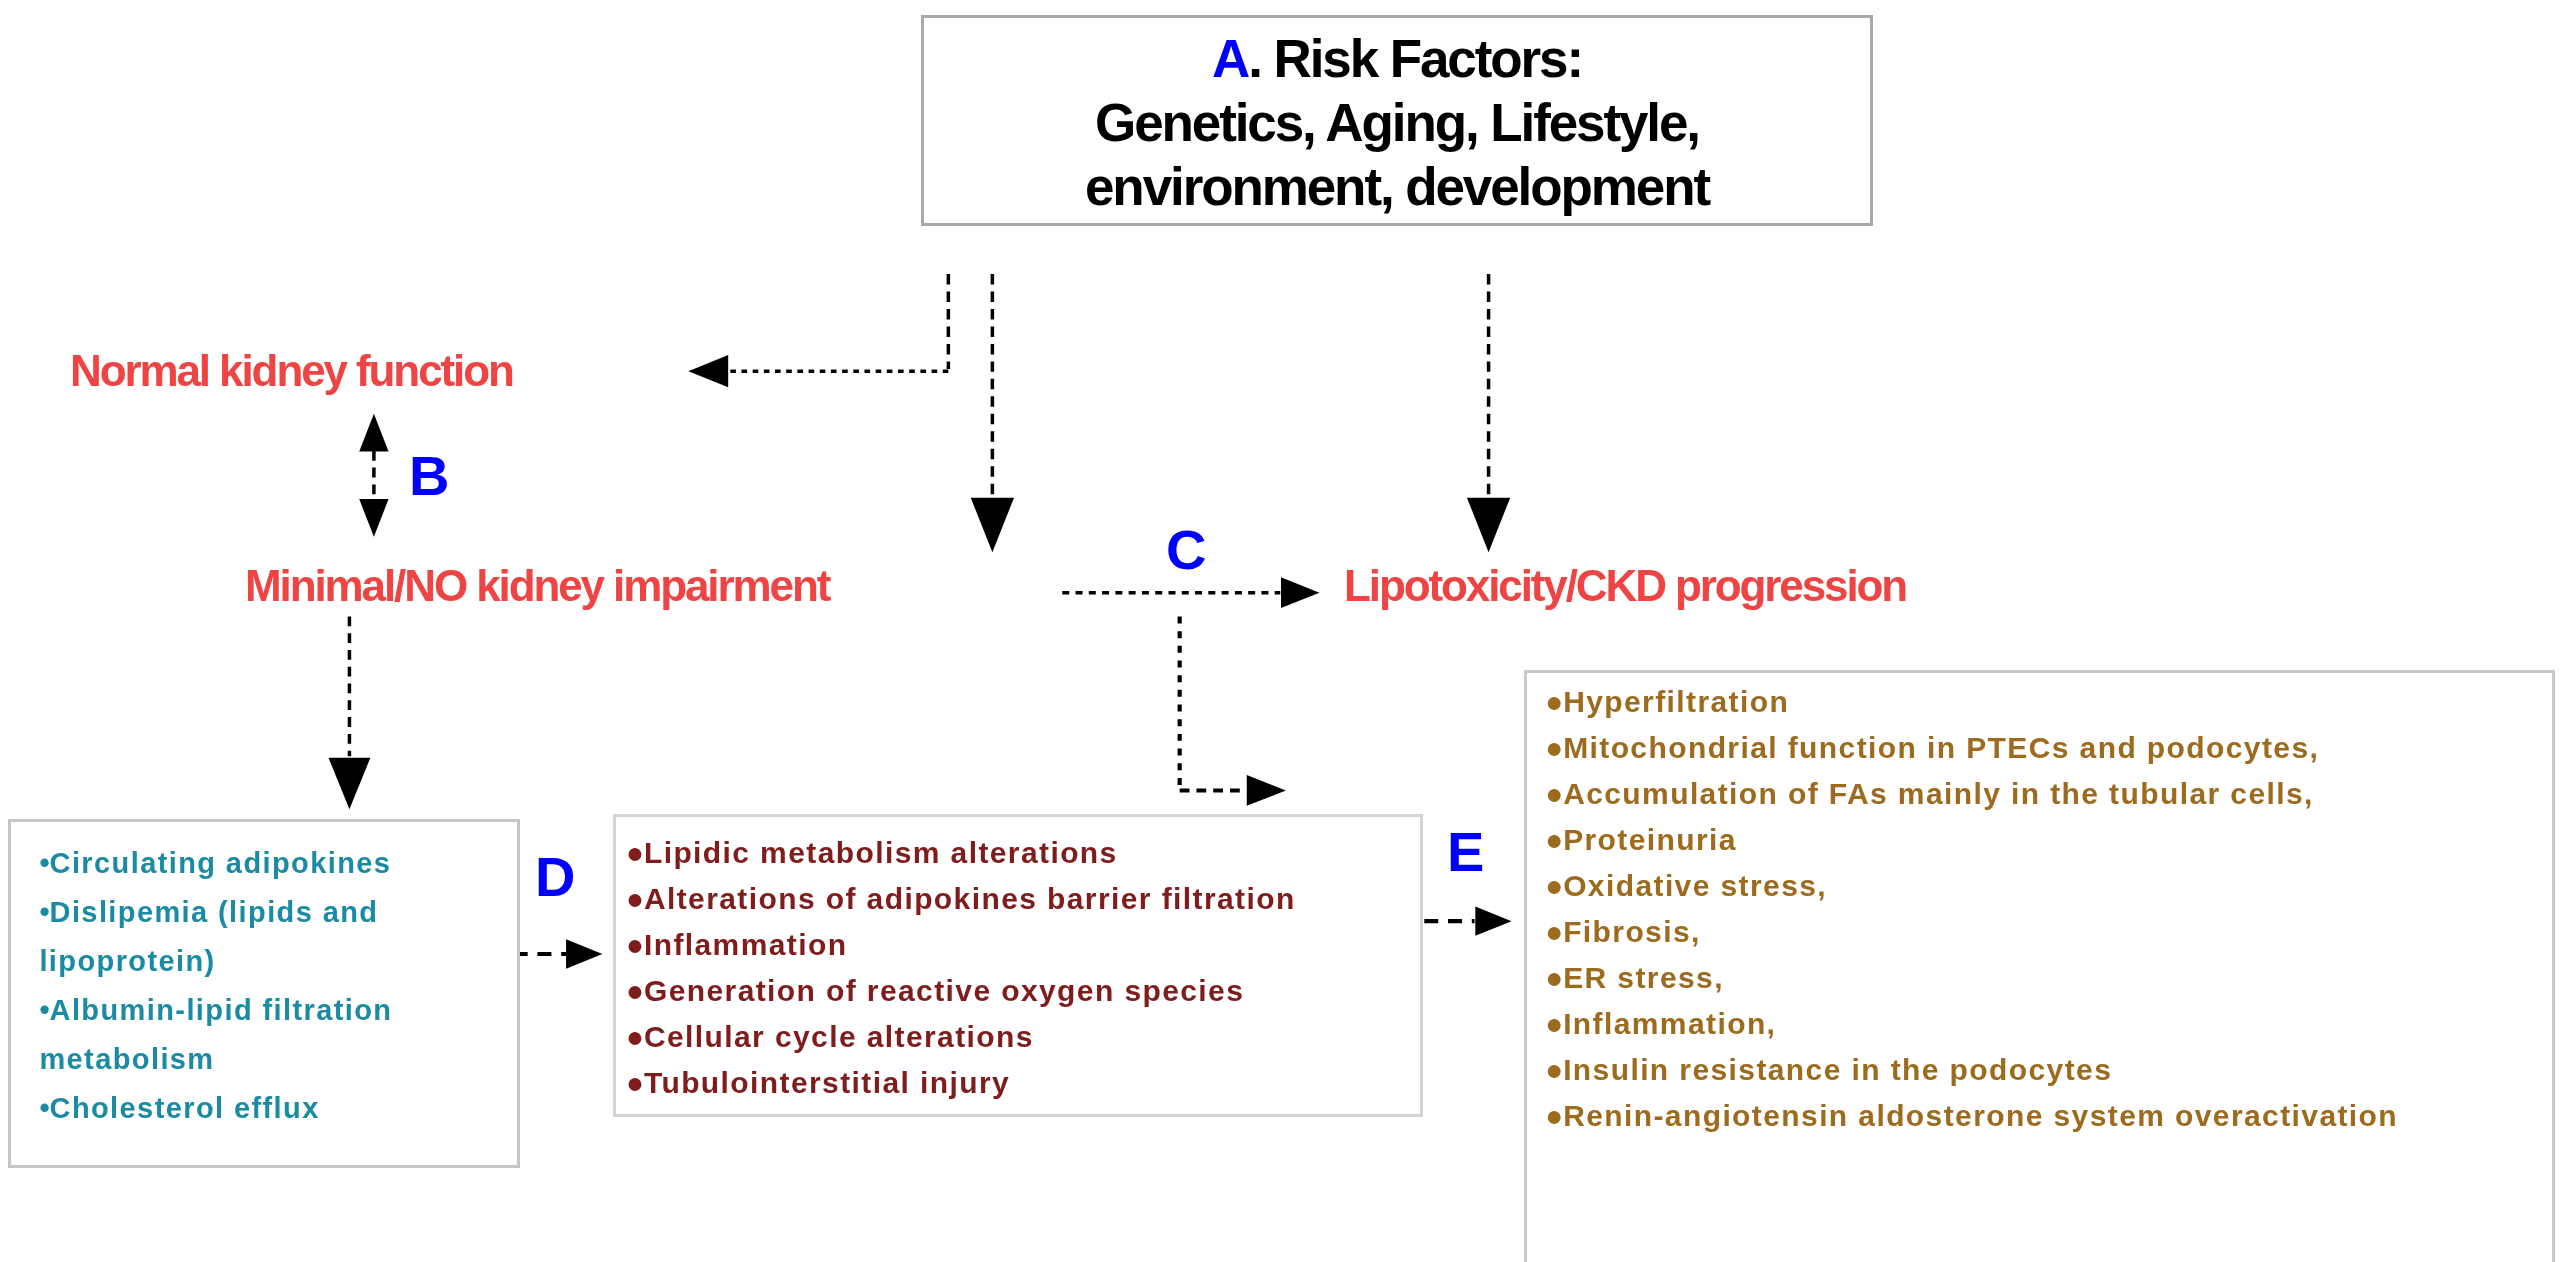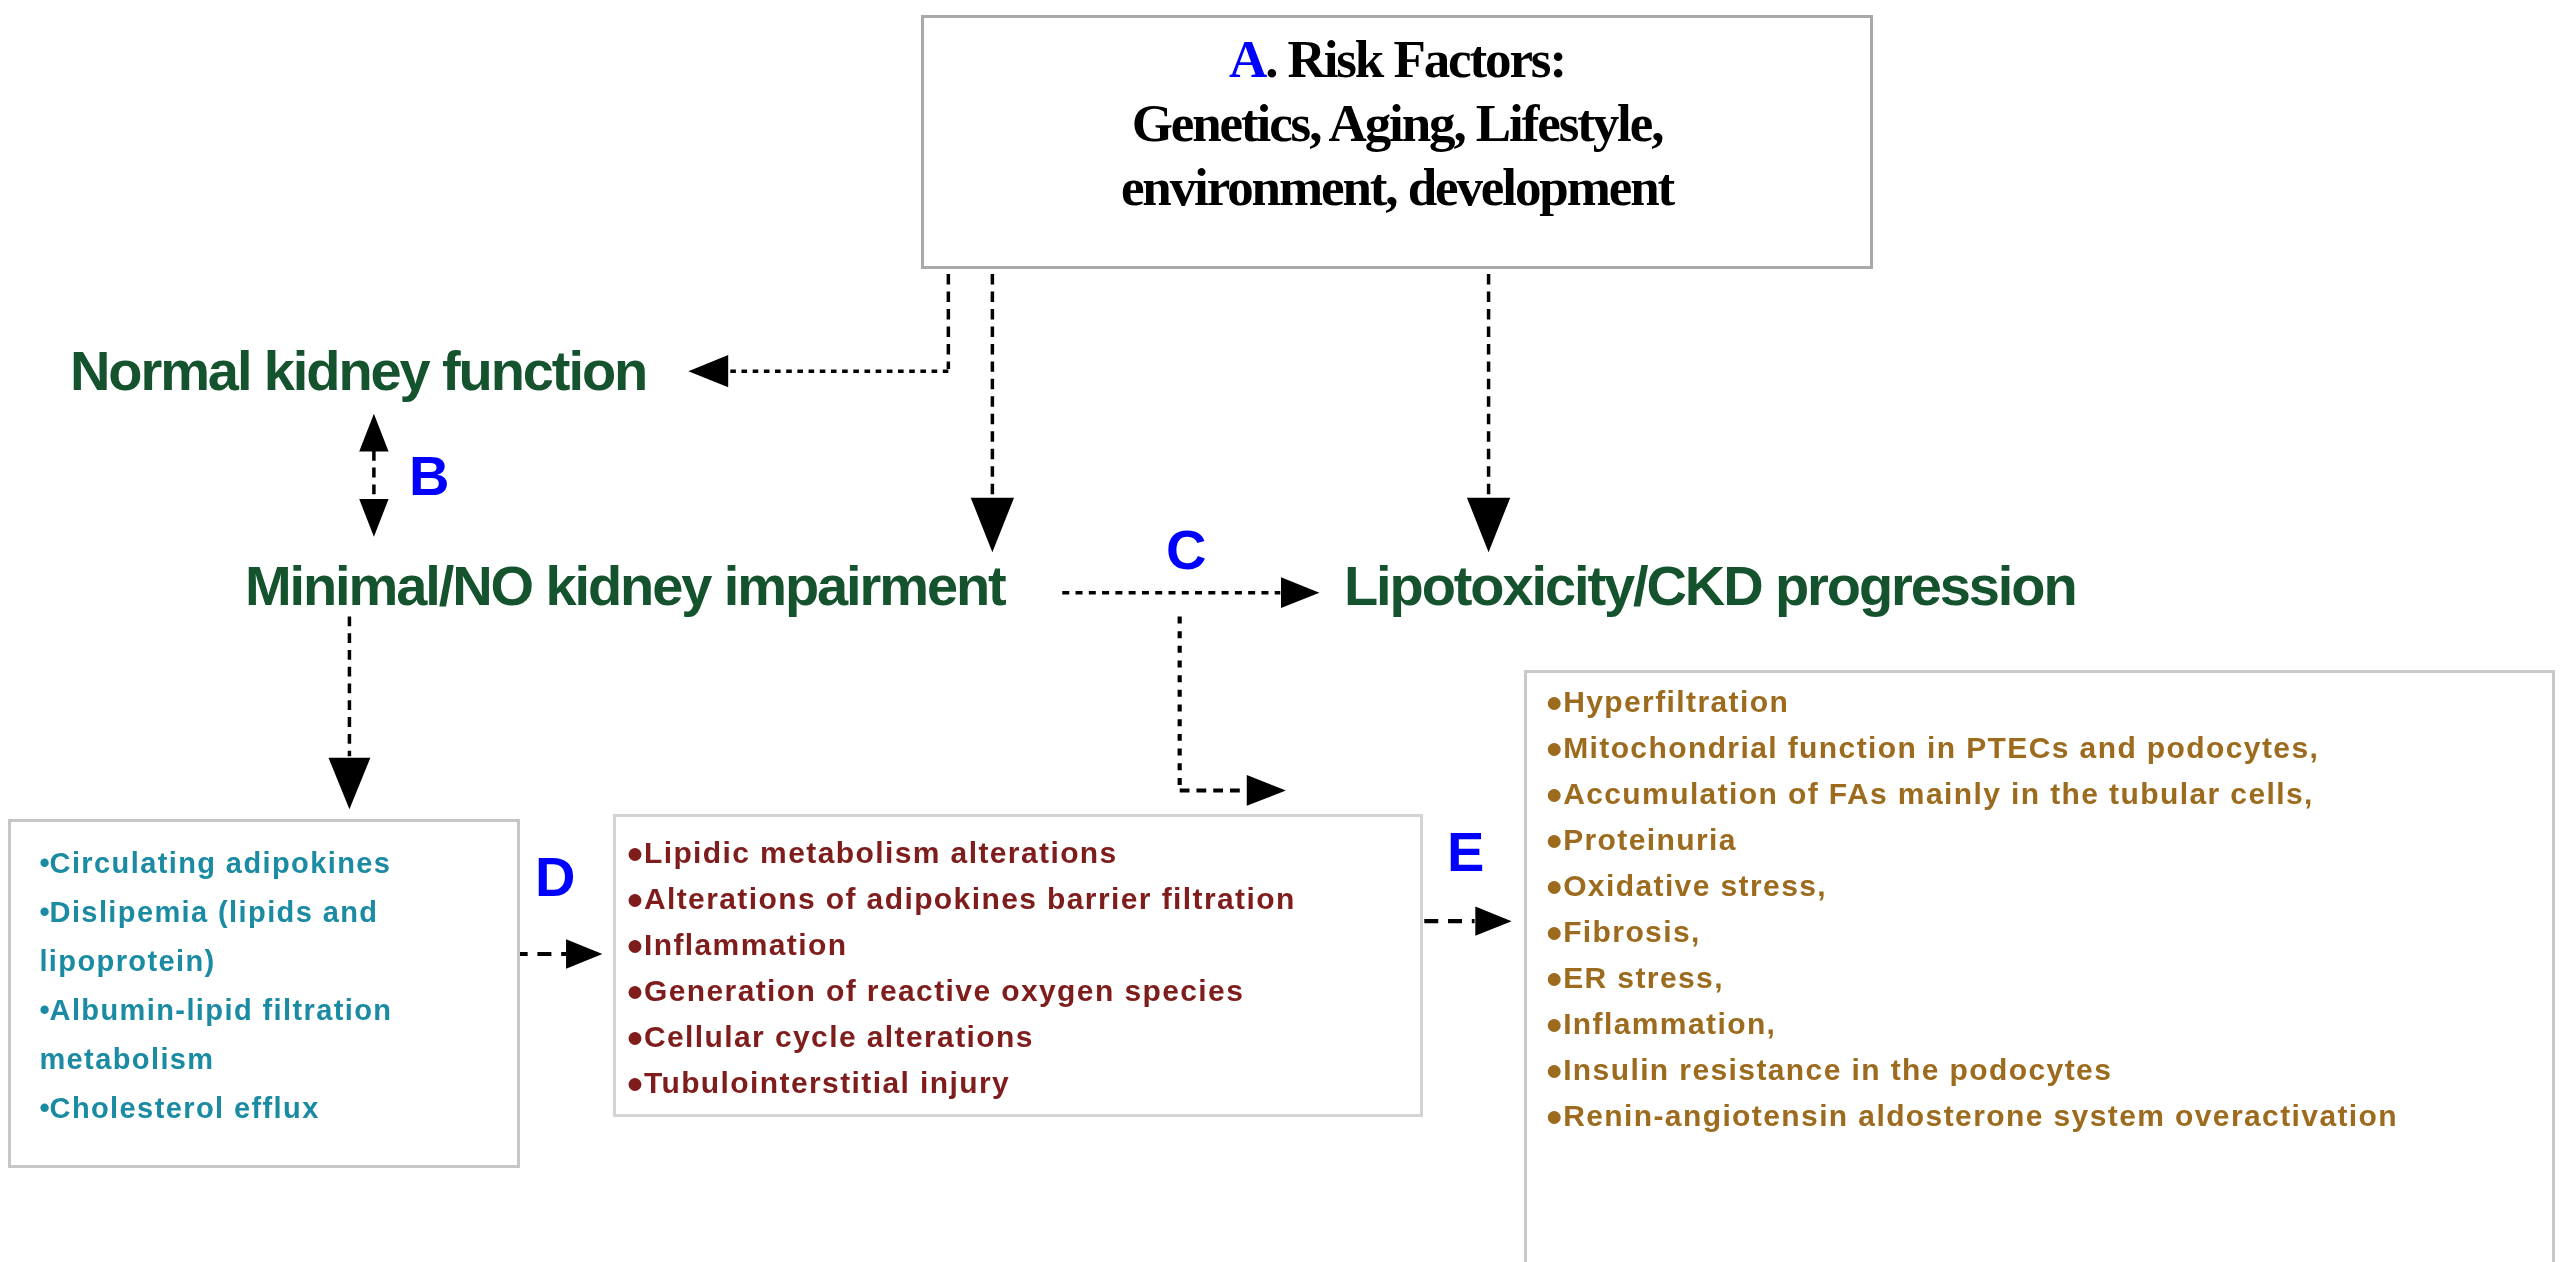--- a/index.html
+++ b/index.html
@@ -7,30 +7,30 @@
     position:relative; width:2576px; height:1263px; background:#ffffff;
     font-family:"Liberation Sans", sans-serif; font-weight:bold; overflow:hidden;
   }
   .page * { box-sizing:border-box; }
 
   svg.connectors { position:absolute; left:0; top:0; width:2576px; height:1263px; }
 
   .box { position:absolute; background:#ffffff; }
 
   .title-box {
-    left:921px; top:15.4px; width:952px; height:254px;
+    left:921px; top:15.4px; width:952px; height:211px;
     border:3.5px solid #a9a9a9; text-align:center;
     font-size:53px; line-height:64px; letter-spacing:-2.1px; color:#000000;
-    padding-top:8.4px; white-space:nowrap;font-family:Liberation Serif, serif;
+    padding-top:8.4px; white-space:nowrap;
   }
   .blue-letter-inline { color:#0000fe; }
 
   .heading {
-    position:absolute; font-size:56px; line-height:67px; letter-spacing:-2.1px;
-    color:#14532d; white-space:nowrap;
+    position:absolute; font-size:44px; line-height:67px; letter-spacing:-2.1px;
+    color:#ef4444; white-space:nowrap;
   }
   .h-normal  { left:70px;  top:337px; }
   .h-minimal { left:245px;  top:552px; }
   .h-lipo    { left:1344px; top:552px; }
 
   .big-letter {
     position:absolute; font-size:56px; line-height:59px;
     color:#0000fe; letter-spacing:0;
   }
   .l-b { left:409px;  top:446px;  }

